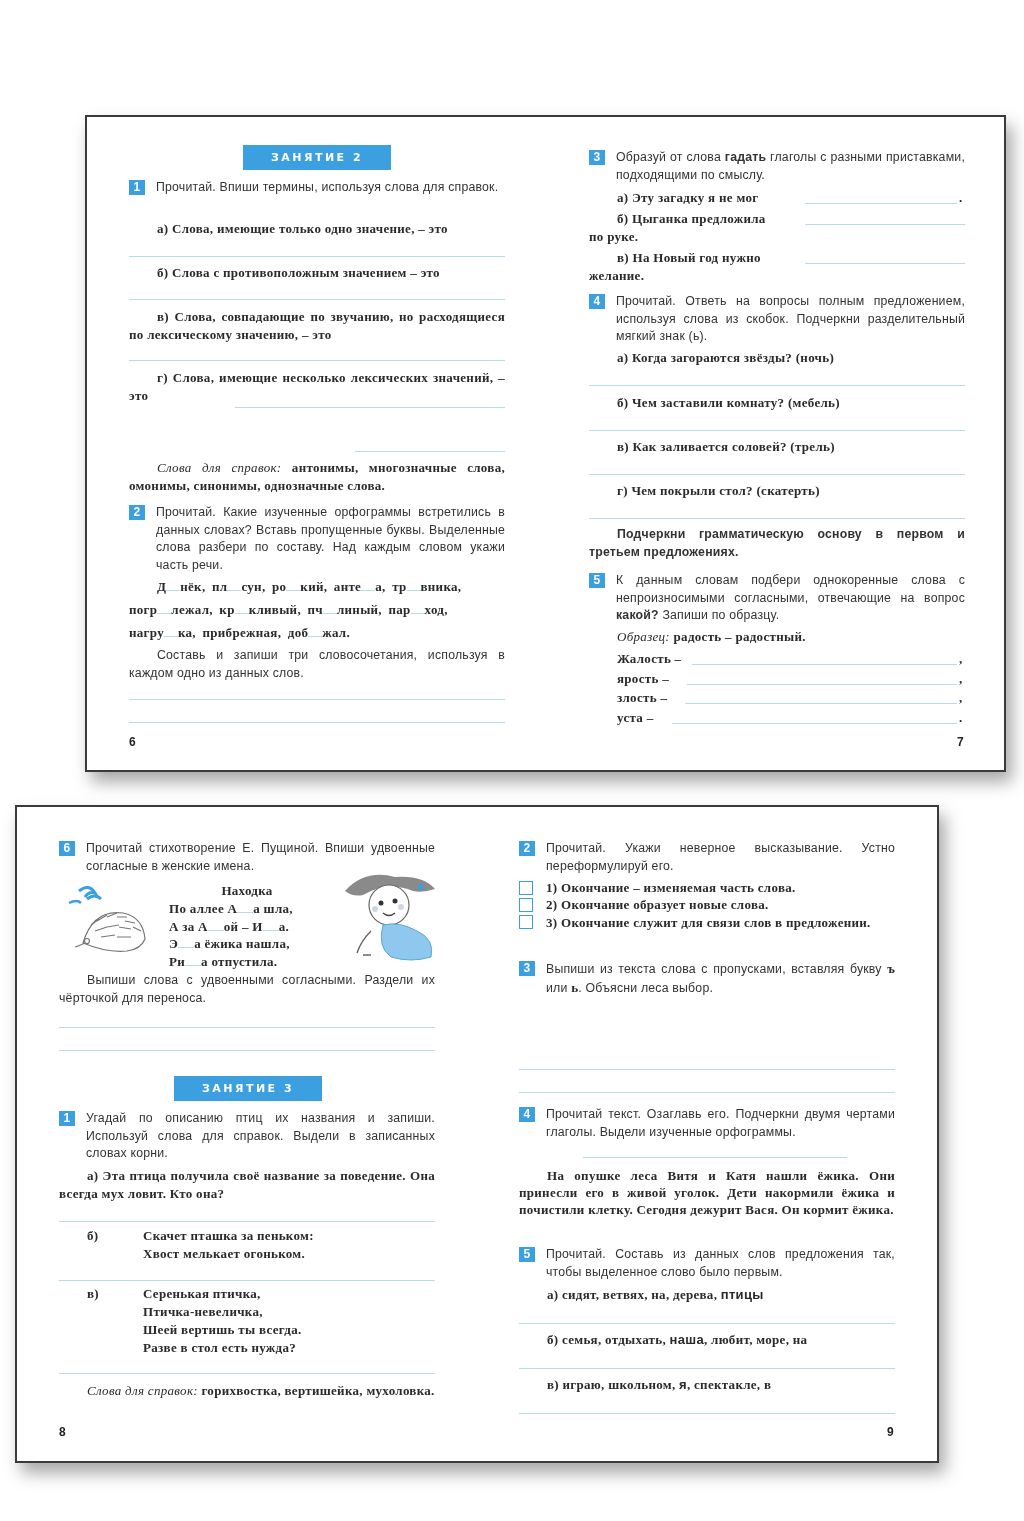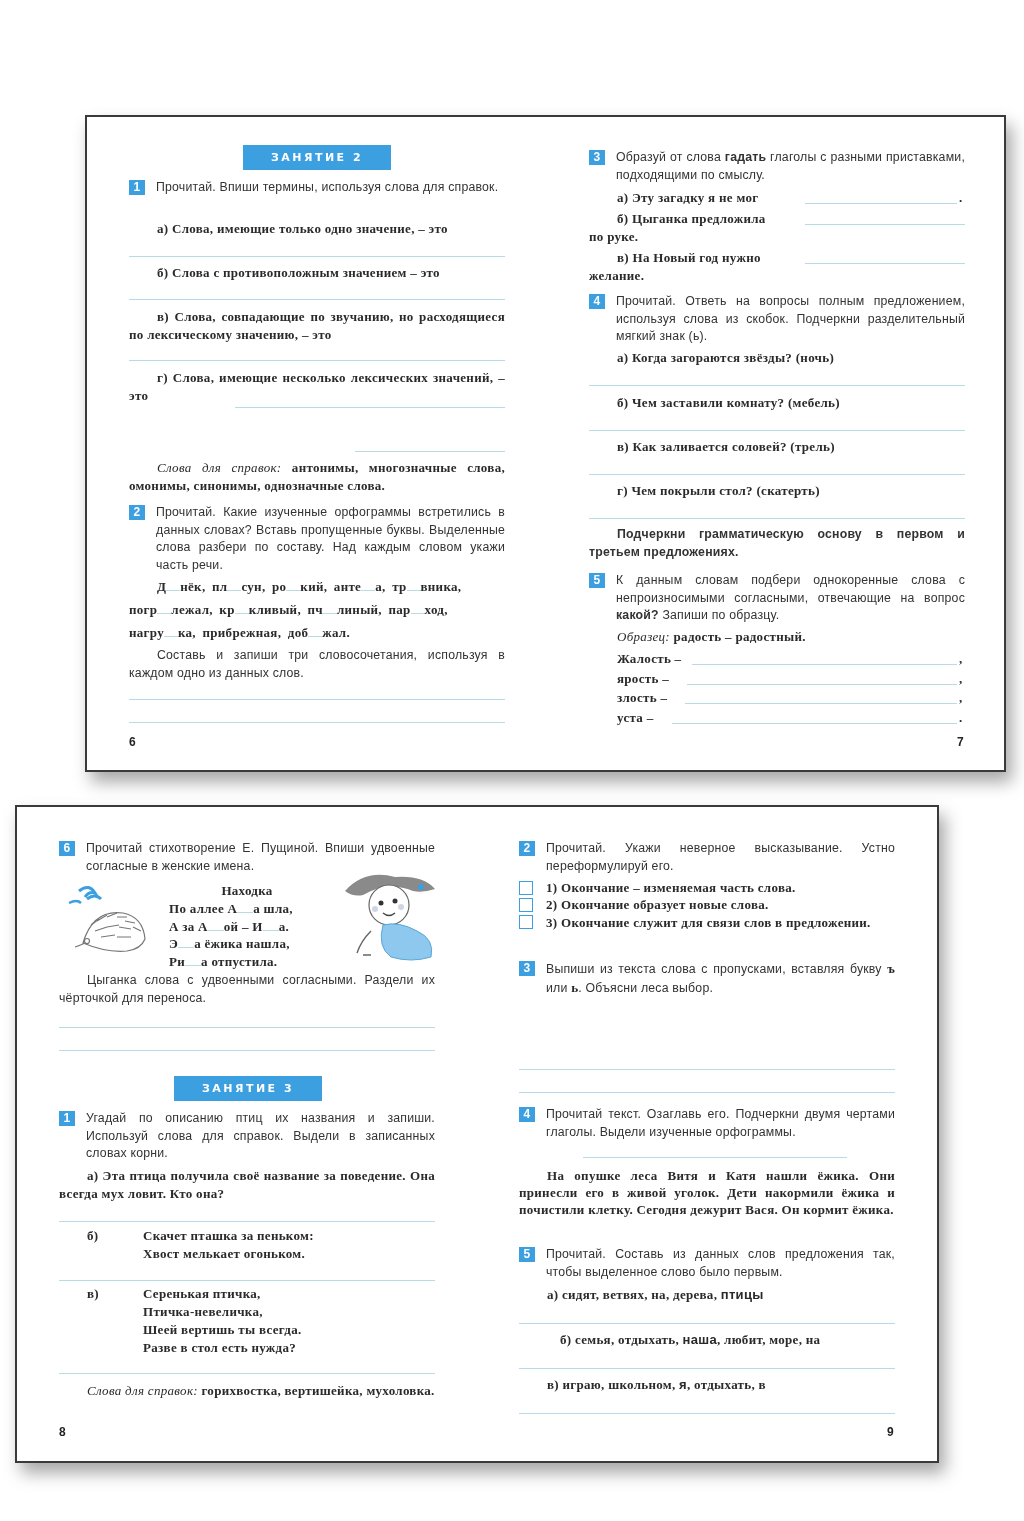--- a/index.html
+++ b/index.html
@@ -184,21 +184,21 @@
       <circle cx="46" cy="32" r="2.5" fill="#333"></circle>
       <circle cx="60" cy="30" r="2.5" fill="#333"></circle>
       <path d="M48 42 q6 5 12 0" stroke="#444" stroke-width="1.4" fill="none"></path>
       <circle cx="40" cy="38" r="3" fill="#cfd6e6"></circle>
       <circle cx="66" cy="36" r="3" fill="#cfd6e6"></circle>
       <path d="M48 54 q16 -4 34 6 q18 8 14 26 q-20 6 -40 0 q-14 -10 -8 -32z" fill="#8ec8ee" stroke="#5aa7d6" stroke-width="1"></path>
       <path d="M36 60 q-10 10 -14 22 M28 84 l8 0" stroke="#666" stroke-width="1.4" fill="none"></path>
       <circle cx="86" cy="16" r="3" fill="#3b9fe0"></circle>
     </svg>
 
-    <div class="abs sans ind just" style="left:42px;top:165px;width:376px;">Цыганка слова с удвоенными согласными. Раздели их чёрточкой для переноса.</div>
+    <div class="abs sans ind just" style="left:42px;top:165px;width:376px;">Выпиши слова с удвоенными согласными. Раздели их чёрточкой для переноса.</div>
     <div class="rule" style="left:42px;top:220px;width:376px;"></div>
     <div class="rule" style="left:42px;top:243px;width:376px;"></div>
 
     <div class="lesson" style="left:157px;top:269px;width:148px;height:25px;line-height:25px;">ЗАНЯТИЕ 3</div>
 
     <div class="task sans" style="left:42px;top:303px;width:376px;">
       <span class="num">1</span>
       <div class="txt">Угадай по описанию птиц их названия и запиши. Используй слова для справок. Выдели в записанных словах корни.</div>
     </div>
     <div class="abs serif ind just" style="left:42px;top:360px;width:376px;">а) Эта птица получила своё название за поведение. Она всегда мух ловит. Кто она?</div>
@@ -264,26 +264,26 @@
 
     <div class="task sans" style="left:40px;top:439px;width:376px;">
       <span class="num">5</span>
       <div class="txt">Прочитай. Составь из данных слов предложения так, чтобы выделенное слово было первым.</div>
     </div>
     <div class="abs serif" style="left:68px;top:479px;">
       <span>а) сидят, ветвях, на, дерева,</span>
       <span class="sansb">птицы</span><span></span>
     </div>
     <div class="rule" style="left:40px;top:516px;width:376px;"></div>
-    <div class="abs serif" style="left:81px;top:524px;">
+    <div class="abs serif" style="left:68px;top:524px;">
       <span>б) семья, отдыхать,</span>
       <span class="sansb">наша</span><span>, любит, море, на</span>
     </div>
     <div class="rule" style="left:40px;top:561px;width:376px;"></div>
     <div class="abs serif" style="left:68px;top:569px;">
       <span>в) играю, школьном,</span>
-      <span class="sansb">я</span><span>, отдыхать, в</span>
+      <span class="sansb">я</span><span>, спектакле, в</span>
     </div>
     <div class="rule" style="left:40px;top:606px;width:376px;"></div>
 
     <div class="pnum" style="left:408px;top:618px;">9</div>
   </div>
 </div>
 
 </body></html>

